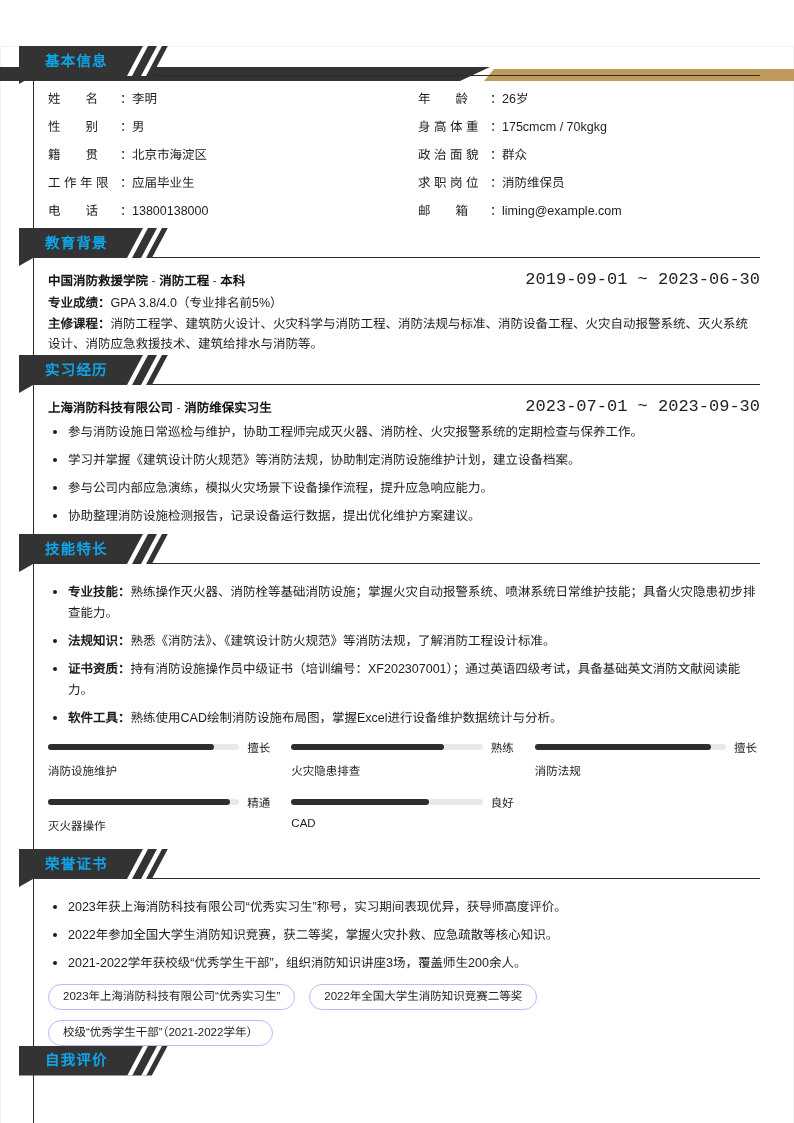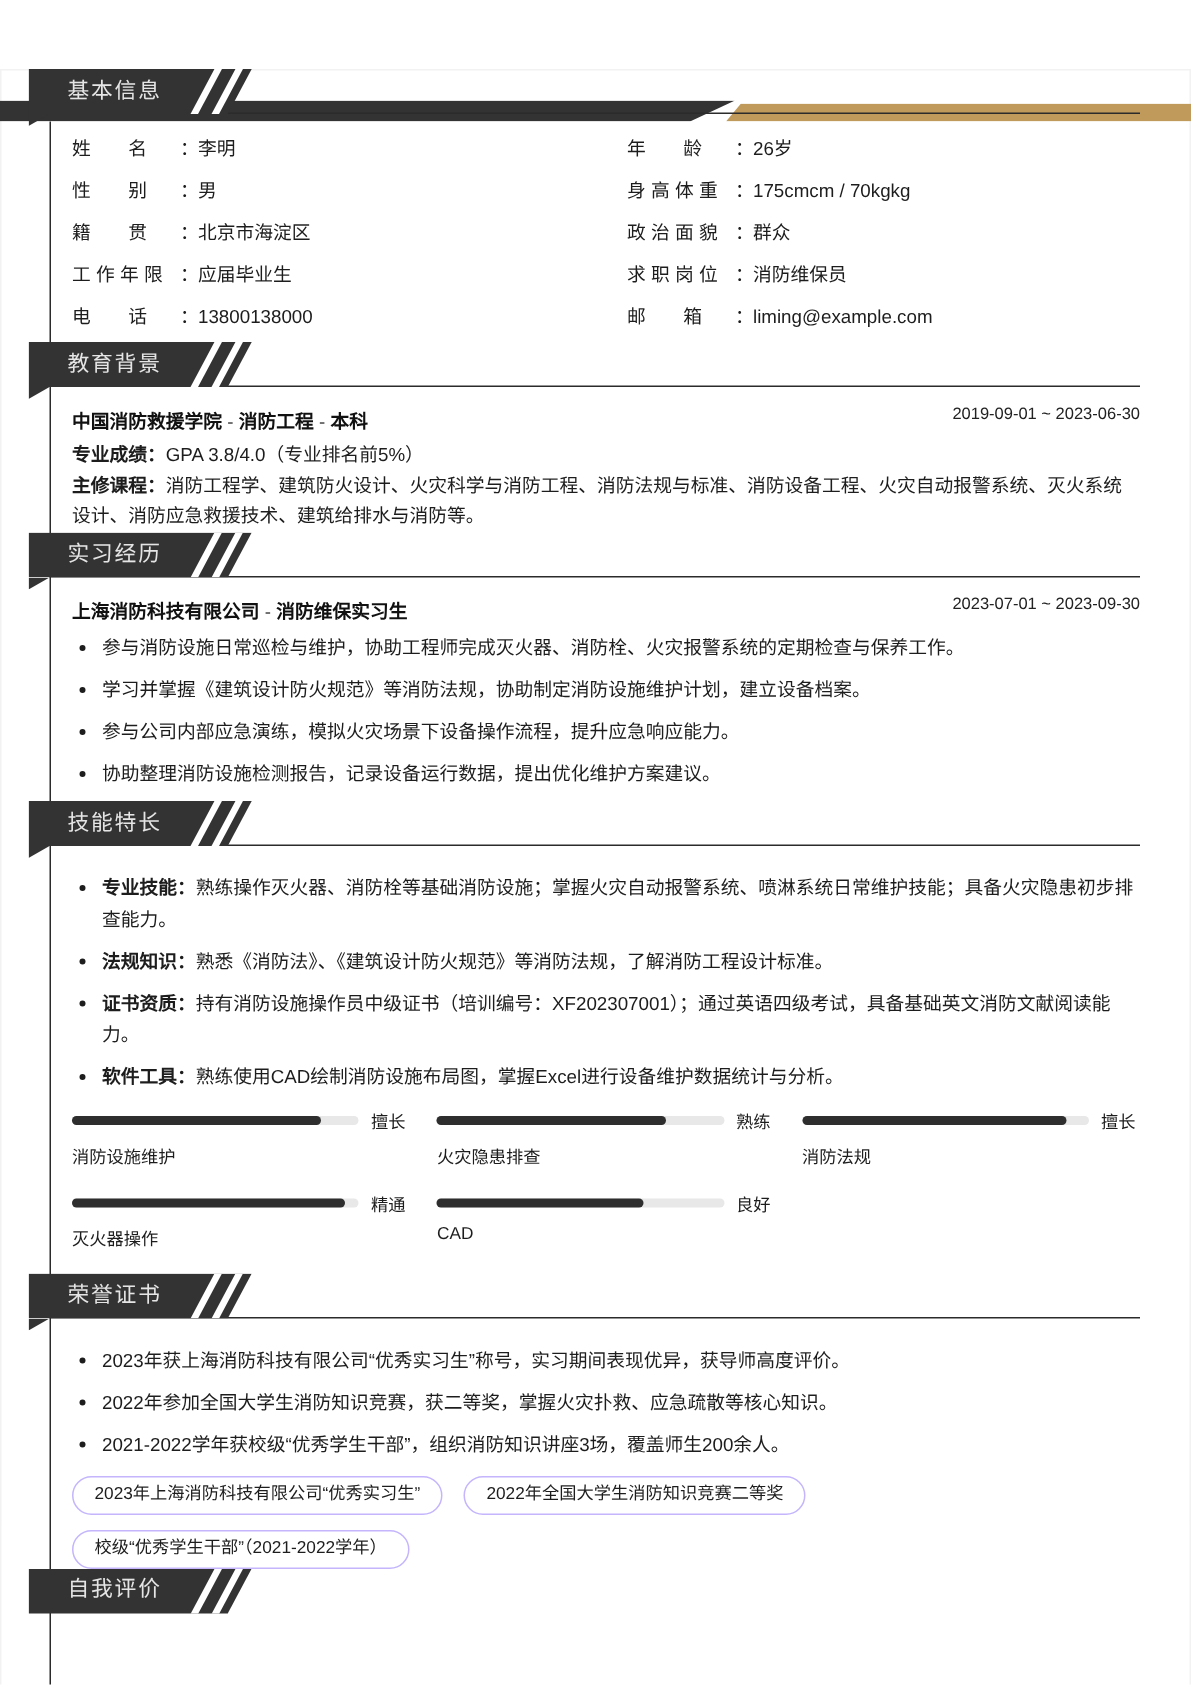--- a/index.html
+++ b/index.html
@@ -60,23 +60,23 @@
   }
   .sec-tag{
     position:absolute;left:0;top:0;
     height:30px;
     background:#333333;
     padding:0 60px 0 26px;
     display:flex;align-items:center;
     clip-path:polygon(0 0, 100% 0, calc(100% - 16px) 100%, 0 100%);
   }
   .sec-tag-text{
-    color:#e5e5e5;
+    color:#0ea5e9;
     font-size:14.5px;
-    font-weight:normal;
+    font-weight:bold;
     letter-spacing:1.2px;
     line-height:1;
     white-space:nowrap;
   }
   .sec-tag .slash{
     position:absolute;top:0;height:30px;width:5px;
     background:#ffffff;
     transform:skewX(-28deg);
   }
   .sec-tag .slash.s1{right:28px;}
@@ -127,23 +127,24 @@
     justify-content:space-between;
     margin-bottom:4px;
   }
   .entry-title{
     font-size:12.5px;
     font-weight:bold;
     color:#111;
   }
   .entry-title .sep{font-weight:normal;color:#444;}
   .entry-date{
-    font-size:11px;
+    font-size:17px;
     color:#222;
     white-space:nowrap;
+    font-family:Liberation Mono, monospace;
   }
   .entry-line{
     font-size:12.5px;
     line-height:20px;
     color:#1d1d1d;
     margin-bottom:1px;
   }
   .entry-line b{font-weight:bold;}
 
   

